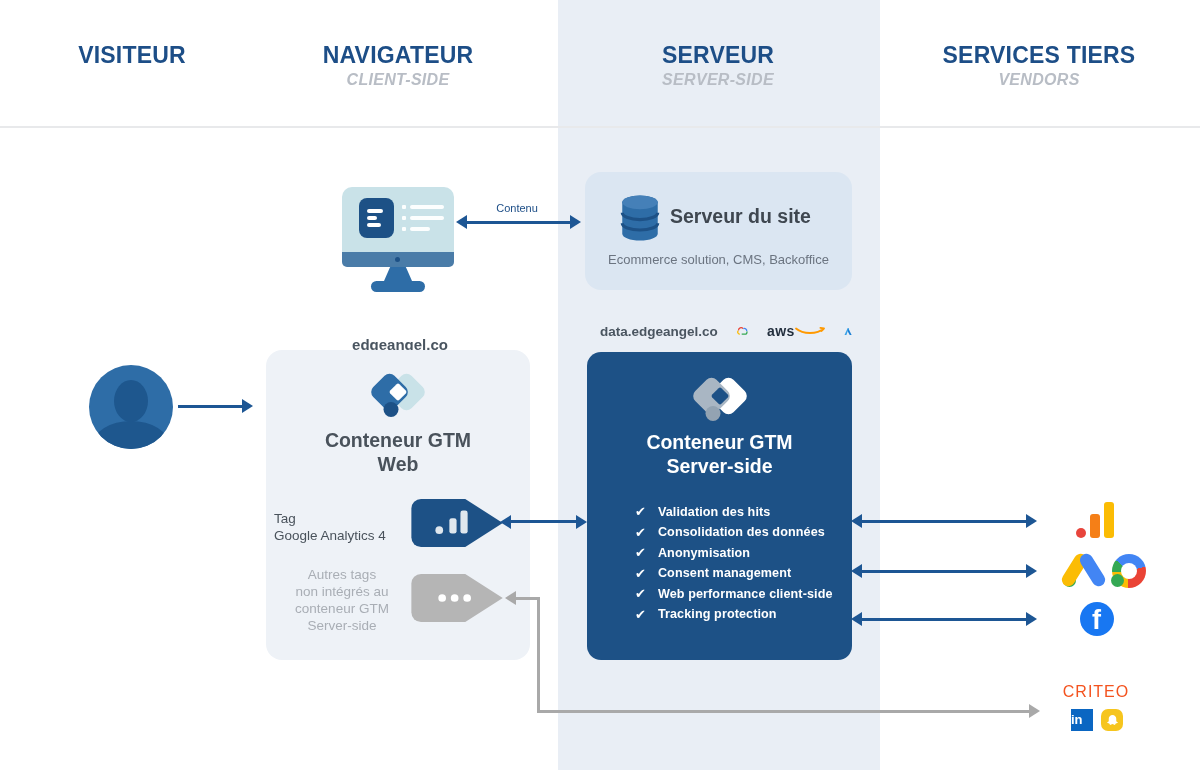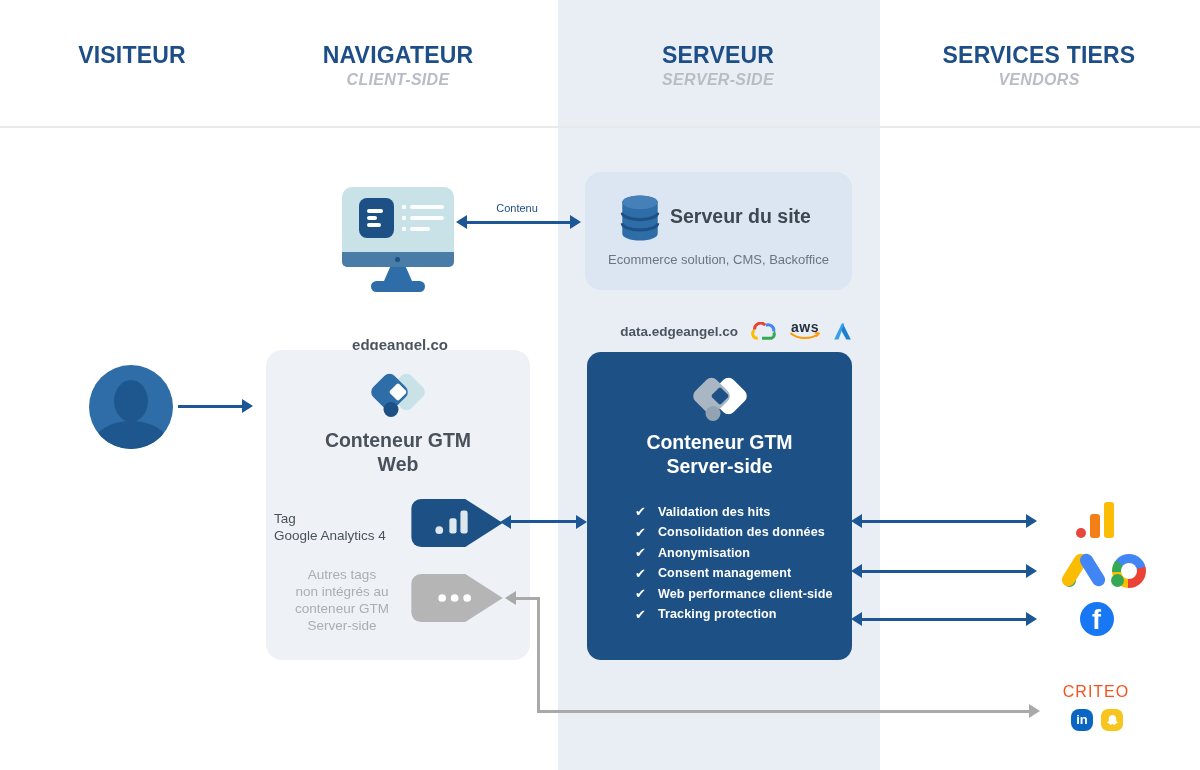--- a/index.html
+++ b/index.html
@@ -59,23 +59,23 @@
   .base{left:371px;top:281px;width:54px;height:11px;border-radius:7px;background:var(--med-blue);}
   .site-label{left:320px;top:292px;width:160px;text-align:center;font-size:15px;font-weight:700;color:#4a5560;margin-top:44px;}
 
   
   .site-card{left:585px;top:172px;width:267px;height:118px;background:var(--site-card);border-radius:16px;}
   .site-card .db{position:absolute;left:33px;top:22px;}
   .site-card .title{position:absolute;left:85px;top:33px;font-size:19.5px;font-weight:700;color:var(--title-gray);}
   .site-card .sub{position:absolute;left:0;top:80px;width:267px;text-align:center;font-size:13px;color:#6b7480;}
 
   
-  .domain-row{left:600px;top:316px;width:252px;height:30px;display:flex;align-items:center;justify-content:flex-end;gap:13px;}
+  .domain-row{left:600px;top:316px;width:252px;height:30px;display:flex;align-items:center;justify-content:flex-end;gap:19px;}
   .domain-label{font-size:13.5px;font-weight:700;color:#4a5560;}
-  .aws-wrap{display:flex;flex-direction:column;align-items:center;line-height:10px;}
+  .aws-wrap{display:flex;align-items:center;line-height:10px;}
   .aws-text{font-size:14px;font-weight:800;color:#232F3E;letter-spacing:.5px;}
 
   
   .server-card{left:587px;top:352px;width:265px;height:308px;background:var(--dark-box);border-radius:14px;}
   .server-card .logo{position:absolute;left:50%;top:12px;transform:translateX(-50%);}
   .server-card .title{position:absolute;left:0;top:78px;width:100%;text-align:center;color:#fff;font-size:19.5px;font-weight:700;line-height:24px;}
   .features{position:absolute;left:48px;top:153px;display:flex;flex-direction:column;gap:7.5px;}
   .feat{display:flex;align-items:center;gap:12px;height:13px;}
   .chk{color:#fff;font-size:13px;line-height:13px;}
   .feat-label{color:#fff;font-size:12.6px;font-weight:700;letter-spacing:.1px;}
@@ -97,21 +97,21 @@
   .ads-green{position:absolute;left:1px;top:22px;width:13px;height:13px;border-radius:50%;background:#34A853;}
   .ads-yellow{position:absolute;left:6px;top:0;width:13px;height:36px;border-radius:6.5px;background:#FBBC04;transform:rotate(32deg);}
   .ads-blue{position:absolute;left:24px;top:0;width:13px;height:36px;border-radius:6.5px;background:#4285F4;transform:rotate(-32deg);}
   .donut-icon{left:1112px;top:554px;width:34px;height:34px;border-radius:50%;
     background:conic-gradient(#4285F4 0 75deg,#EA4335 75deg 185deg,#FBBC04 185deg 265deg,#34A853 265deg 310deg,#4285F4 310deg 360deg);}
   .donut-hole{position:absolute;left:9px;top:9px;width:16px;height:16px;border-radius:50%;background:#fff;}
   .donut-green{position:absolute;left:-1px;top:20px;width:13px;height:13px;border-radius:50%;background:#34A853;}
   .fb-icon{left:1080px;top:602px;width:34px;height:34px;border-radius:50%;background:#1877F2;overflow:hidden;}
   .fb-f{position:absolute;left:12px;top:3px;color:#fff;font-size:27px;font-weight:700;}
   .criteo{left:1040px;top:683px;width:112px;text-align:center;font-size:16px;font-weight:400;letter-spacing:1px;color:#f4531f;}
-  .li-icon{left:1071px;top:709px;width:22px;height:22px;border-radius:8px;background:#0A66C2;text-align:center;}
+  .li-icon{left:1071px;top:709px;width:22px;height:22px;border-radius:0;background:#0A66C2;}
   .li-in{color:#fff;font-size:13px;font-weight:700;line-height:22px;}
   .snap-icon{left:1101px;top:709px;width:22px;height:22px;border-radius:7px;background:#f6c51e;}
   .snap-icon svg{position:absolute;left:3.5px;top:3.5px;}
 </style>
 </head>
 <body>
 
 <div id="canvas">
 
   <div class="abs band"></div>

